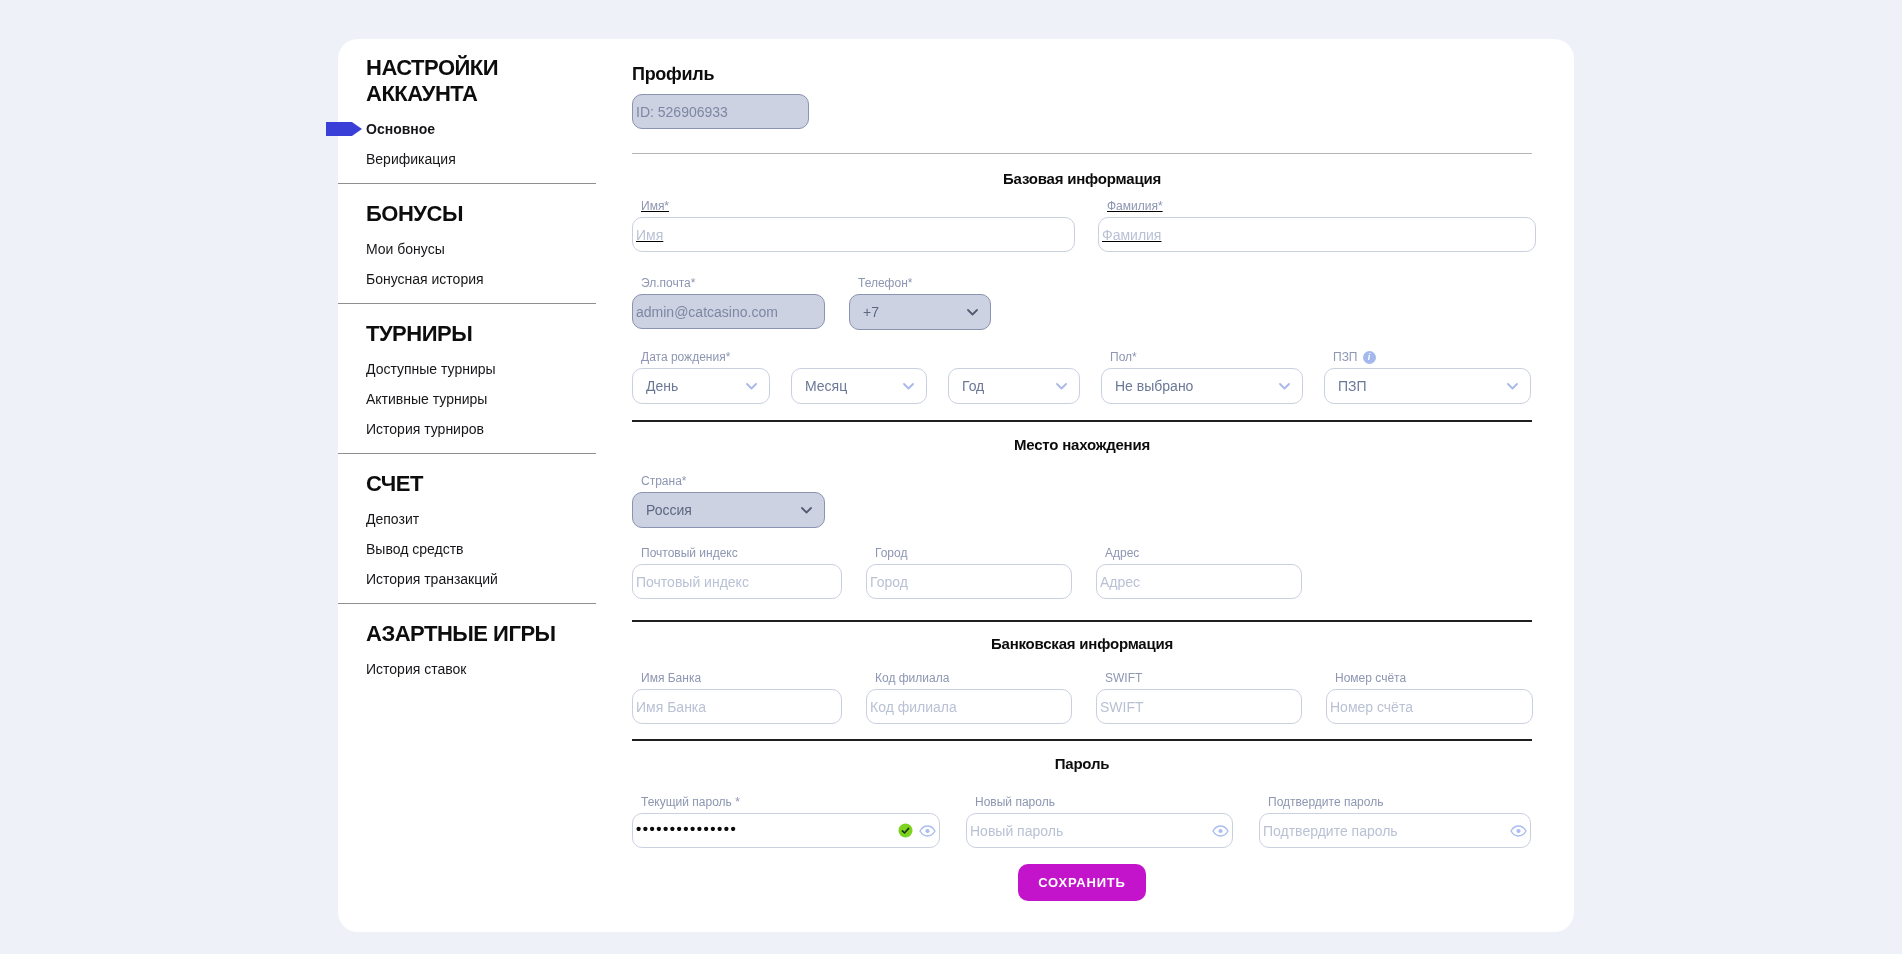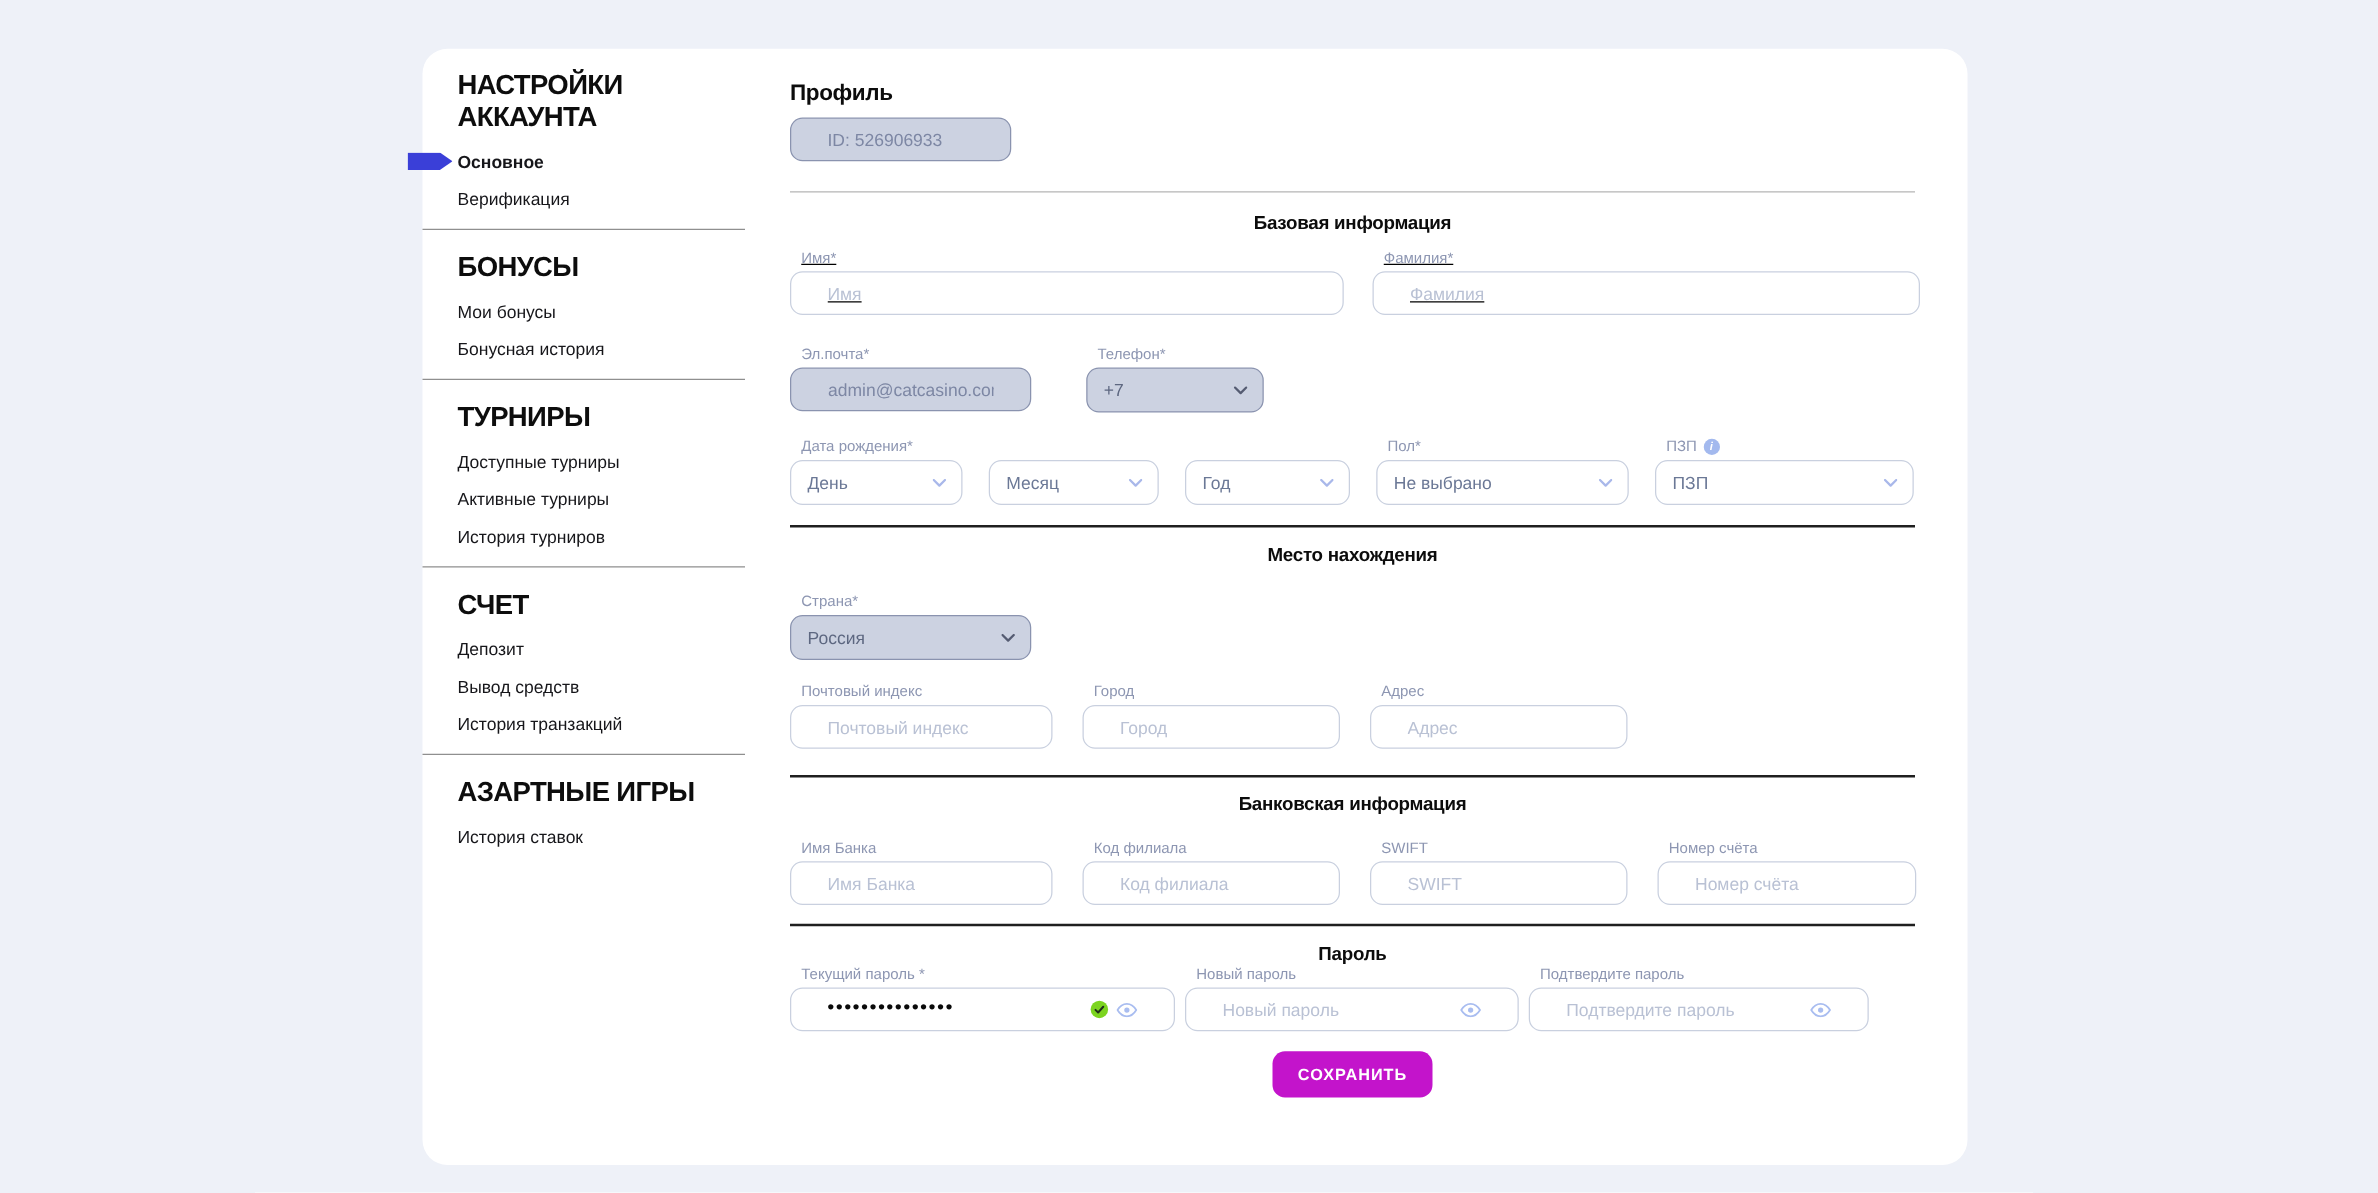--- a/index.html
+++ b/index.html
@@ -43,21 +43,21 @@
   .sec-title { font-size:15px; font-weight:700; color:#0c0c0c; letter-spacing:-0.2px;text-align:center; }
 
   .field { display:flex; flex-direction:column; }
   .flabel {
     font-size:12px; color:#8d96b2; margin:0 0 4px 9px; line-height:14px;
     display:flex; align-items:center; gap:5px; white-space:nowrap;
   }
   .tb {
     height:35px; width:100%;
     border:1.5px solid #c9d0df; border-radius:10px; background:#fff;
-    padding:0 29px; font-size:14px; color:#3c465f; outline:none;
+    padding:0 3px; font-size:14px; color:#3c465f; outline:none;
     font-family:inherit;
   }
   .tb::placeholder { color:#b9c1d4; opacity:1; }
   .tb.disabled, .sel.disabled {
     background:#ccd2e1; border-color:#8a93af; color:#7d87a4;
   }
   .sel {
     height:36px; border:1.5px solid #c9d0df; border-radius:10px; background:#fff;
     padding:0 12px 0 13px; font-size:14px; color:#6b7896;
     display:flex; align-items:center; justify-content:space-between; cursor:pointer;
@@ -67,26 +67,26 @@
   .chev-light { color:#a9b8ea; }
   .chev-dark  { color:#555c72; }
   .id-field { width:177px; margin-top:9px; }
   .info-icon {
     width:13px; height:13px; border-radius:50%; background:#a3b9ee;
     color:#fff; font-size:9px; font-weight:700; font-style:italic;
     display:inline-flex; align-items:center; justify-content:center; cursor:pointer;
   }
   .row { display:grid; }
   .row-1       { grid-template-columns:443px 438px; column-gap:23px; margin-top:12px;text-decoration:underline; }
-  .row-2       { grid-template-columns:193px 142px; column-gap:44px; margin-top:24px; }
+  .row-2       { grid-template-columns:193px 142px; column-gap:24px; margin-top:24px; }
   .row-3       { grid-template-columns:138px 136px 132px 202px 207px; column-gap:21px; margin-top:20px; align-items:end; }
   .row-country { grid-template-columns:193px; margin-top:21px; }
   .row-loc     { grid-template-columns:210px 206px 206px; column-gap:24px; margin-top:18px; }
   .row-bank    { grid-template-columns:210px 206px 206px 207px; column-gap:24px; margin-top:19px; }
-  .row-pw      { grid-template-columns:308px 267px 272px; column-gap:8px; }
+  .row-pw      { grid-template-columns:308px 267px 272px; column-gap:26px; margin-top:23px; }
 
   .pwbox { display:flex; align-items:center; justify-content:space-between; gap:8px; }
   .pwdots { font-size:15px; font-weight:700; color:#0a0a0a; letter-spacing:1.5px; line-height:35px; transform:translateY(-2px); }
   .ph { color:#b9c1d4; font-size:14px; }
   .pw-icons { display:flex; align-items:center; gap:6px; }
 
   .save-btn {
     display:block; margin:16px auto 0; width:128px; height:37px;
     background:#c314cb; color:#fff; border:none; border-radius:10px;
     font-size:13px; font-weight:800; letter-spacing:0.8px; cursor:pointer;

